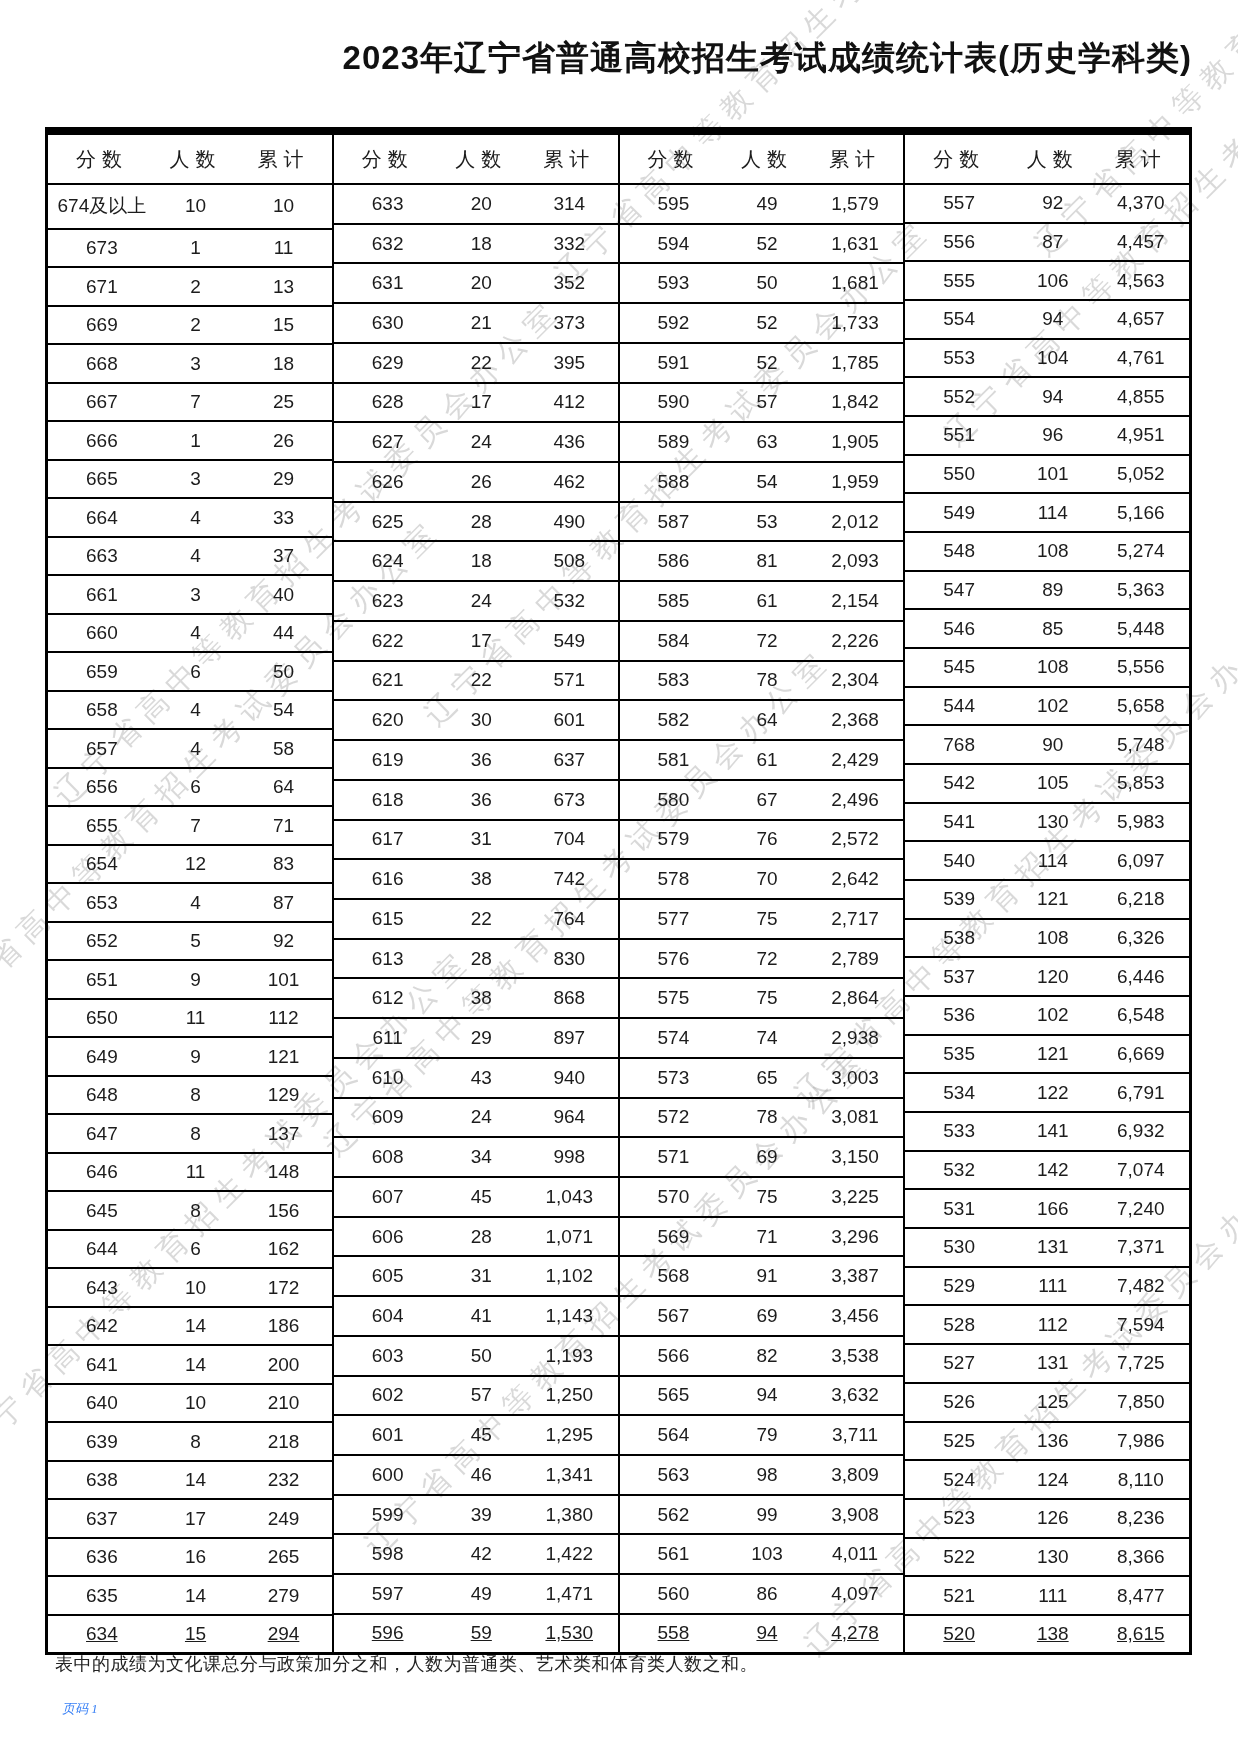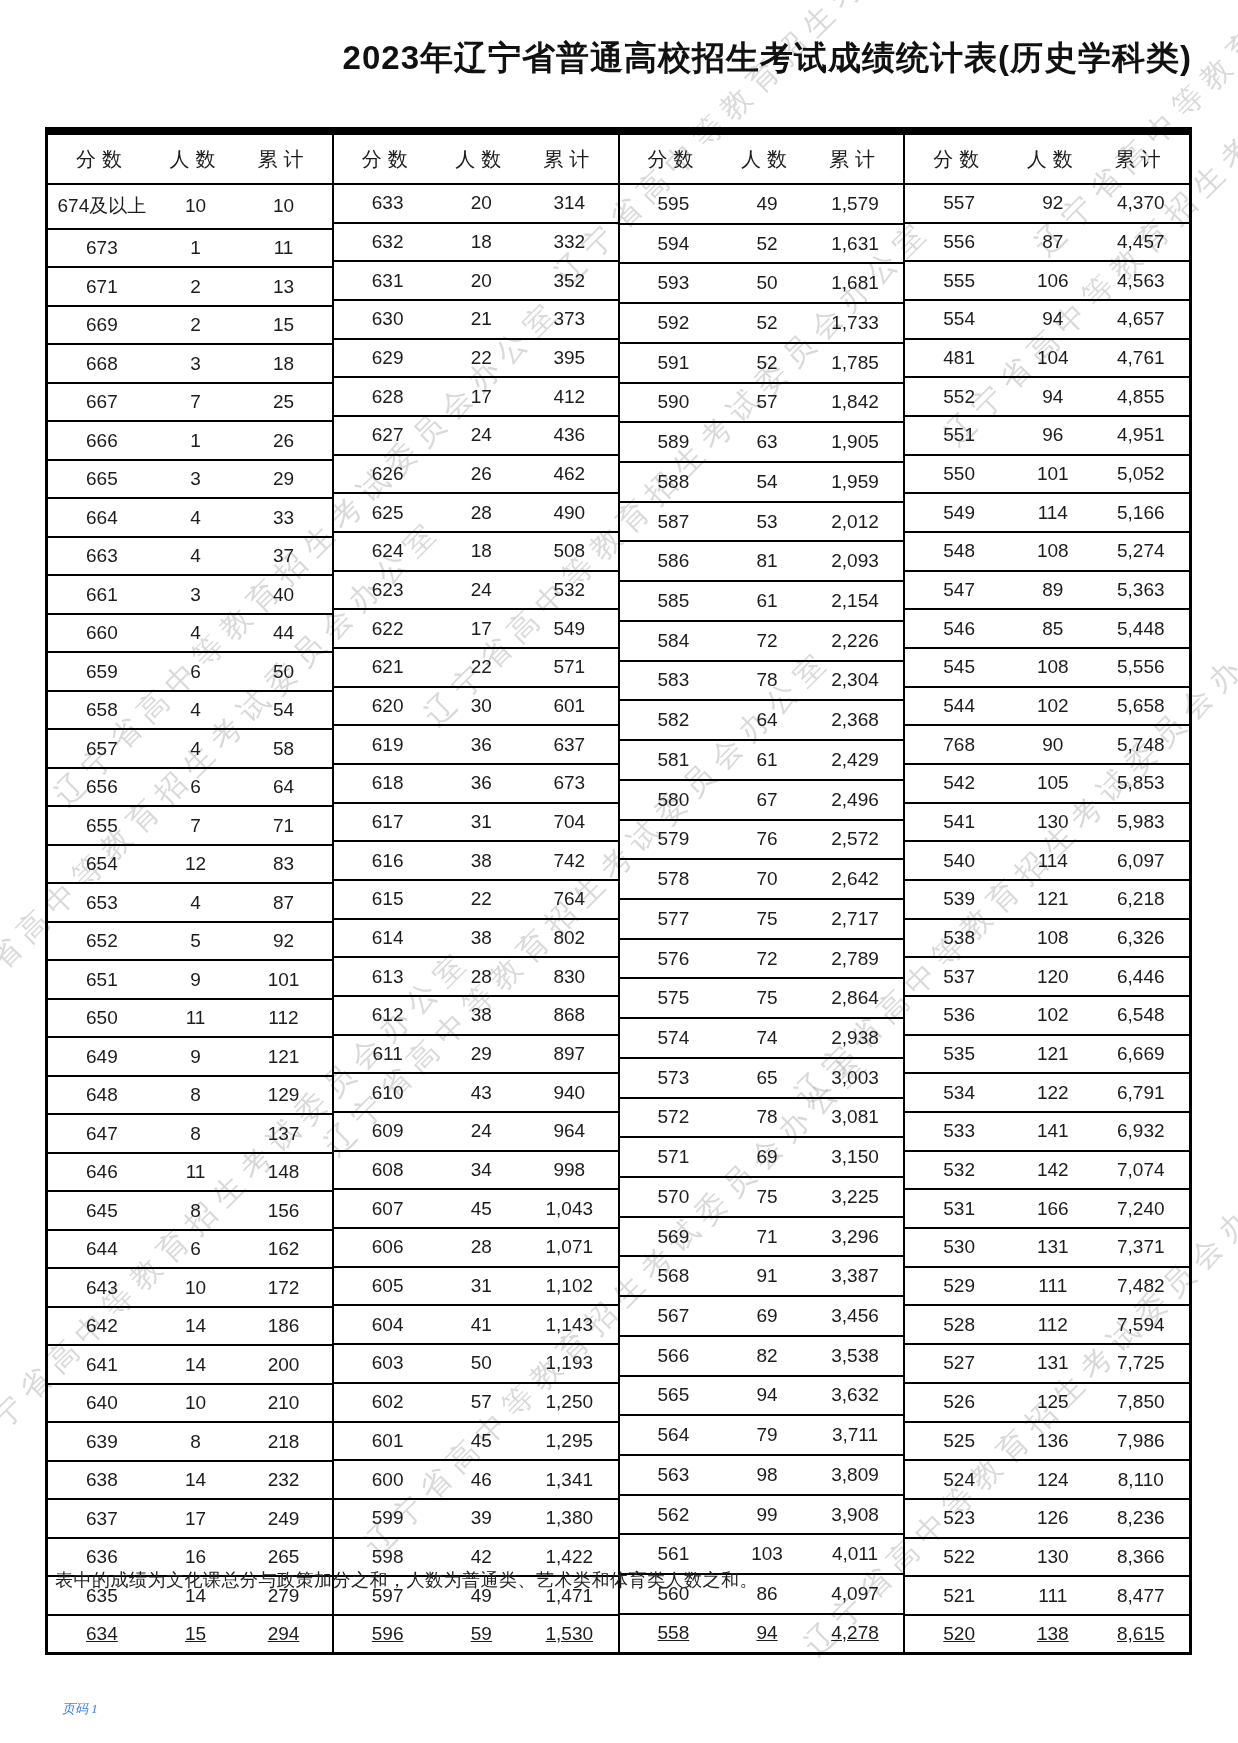--- a/index.html
+++ b/index.html
@@ -32,21 +32,21 @@
     background:transparent;
   }
   .group th, .group td {
     border-bottom:2px solid #000; text-align:center; vertical-align:middle;
     padding:0; font-size:19px; font-weight:normal; color:#1c1c1c;
     white-space:nowrap; overflow:visible;
   }
   .group thead th { height:48px; font-size:20px; letter-spacing:6px; }
   .group tr:last-child td { border-bottom:none;text-decoration:underline; }
   .footnote {
-    position:absolute; left:55px; top:1568px; z-index:1;
+    position:absolute; left:55px; top:1652px; z-index:1;
     font-size:18px; color:#222; letter-spacing:0.5px;
   }
   .page-label {
     position:absolute; left:62px; top:1700px; z-index:1;
     font-size:13px; font-style:italic; color:#3b82f6;
     font-family:"Liberation Serif","DejaVu Serif",serif;
   }
 </style>
 </head>
 <body>
@@ -384,25 +384,20 @@
               <td>616</td>
               <td>38</td>
               <td>742</td>
             </tr>
             <tr>
               <td>615</td>
               <td>22</td>
               <td>764</td>
             </tr>
             <tr>
-              <td>614</td>
-              <td>38</td>
-              <td>802</td>
-            </tr>
-            <tr>
               <td>613</td>
               <td>28</td>
               <td>830</td>
             </tr>
             <tr>
               <td>612</td>
               <td>38</td>
               <td>868</td>
             </tr>
             <tr>
@@ -722,21 +717,21 @@
               <td>555</td>
               <td>106</td>
               <td>4,563</td>
             </tr>
             <tr>
               <td>554</td>
               <td>94</td>
               <td>4,657</td>
             </tr>
             <tr>
-              <td>481</td>
+              <td>553</td>
               <td>104</td>
               <td>4,761</td>
             </tr>
             <tr>
               <td>552</td>
               <td>94</td>
               <td>4,855</td>
             </tr>
             <tr>
               <td>551</td>

